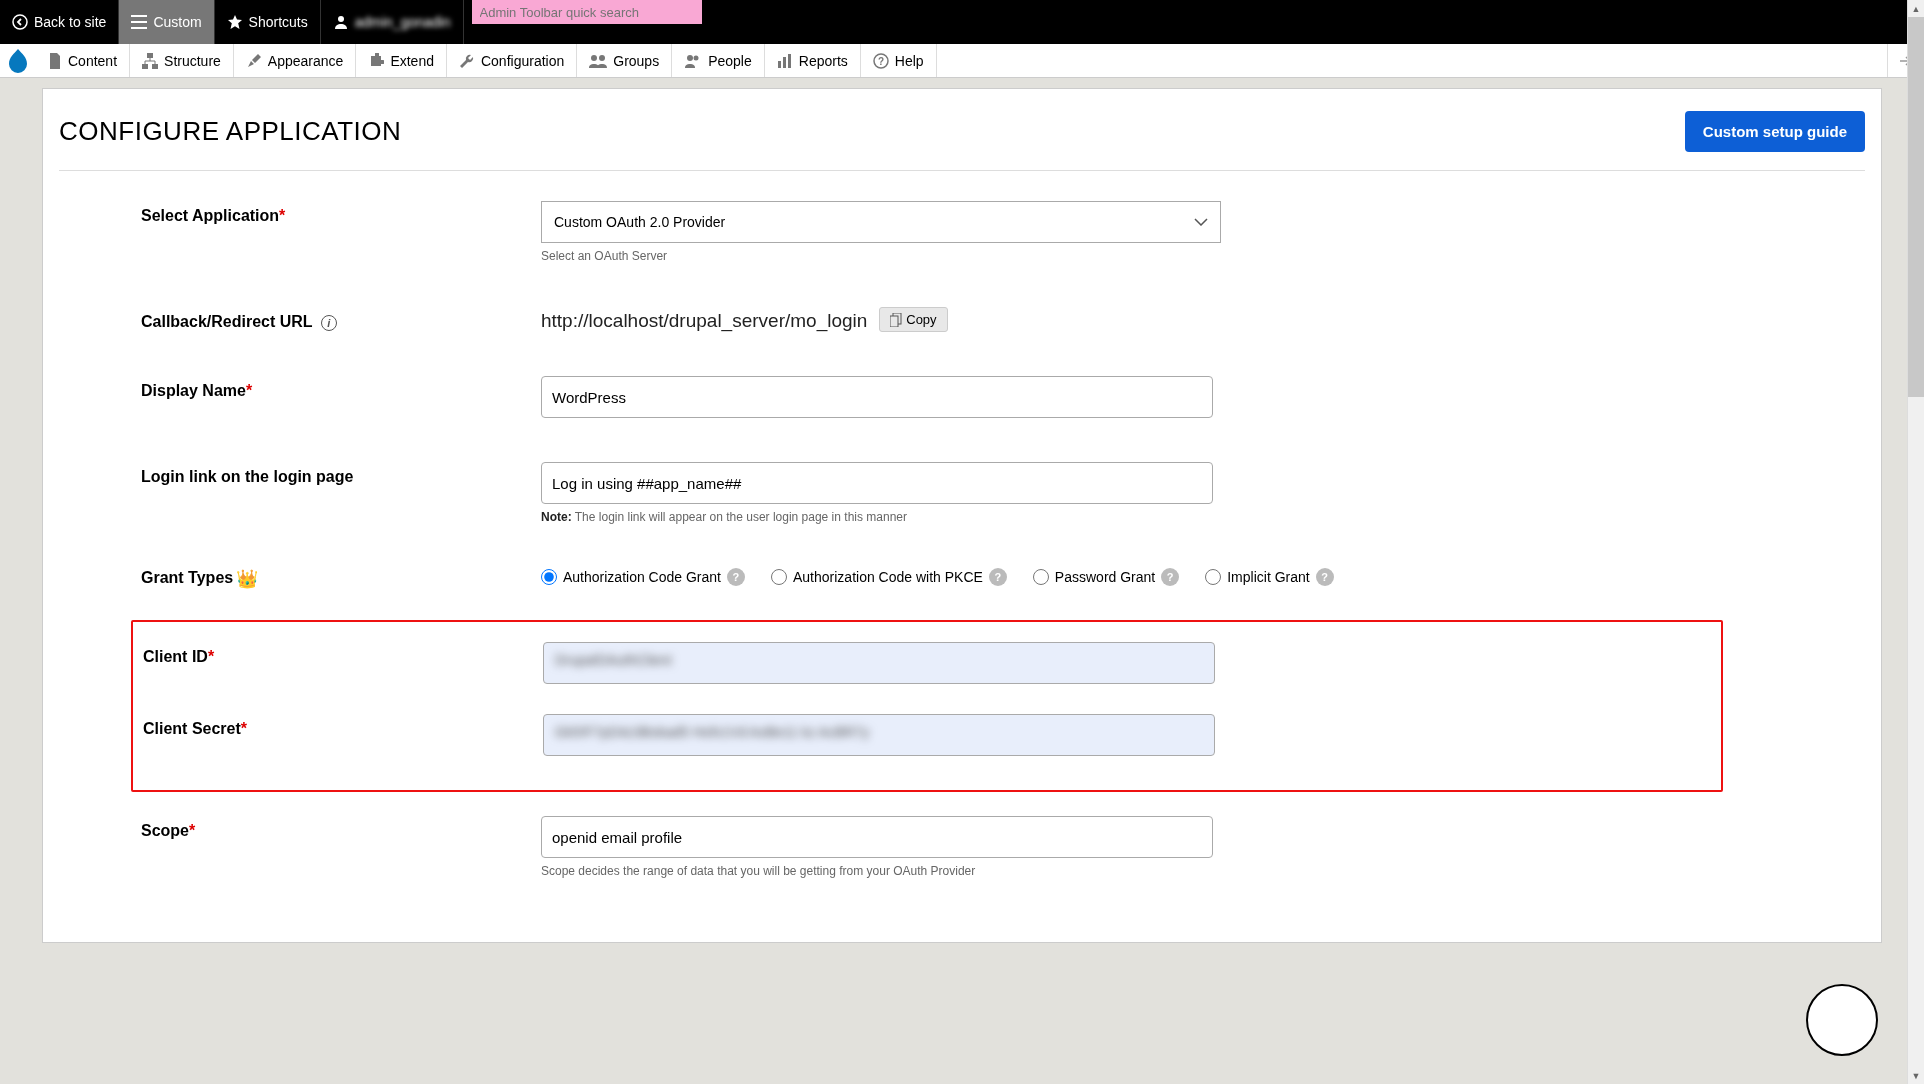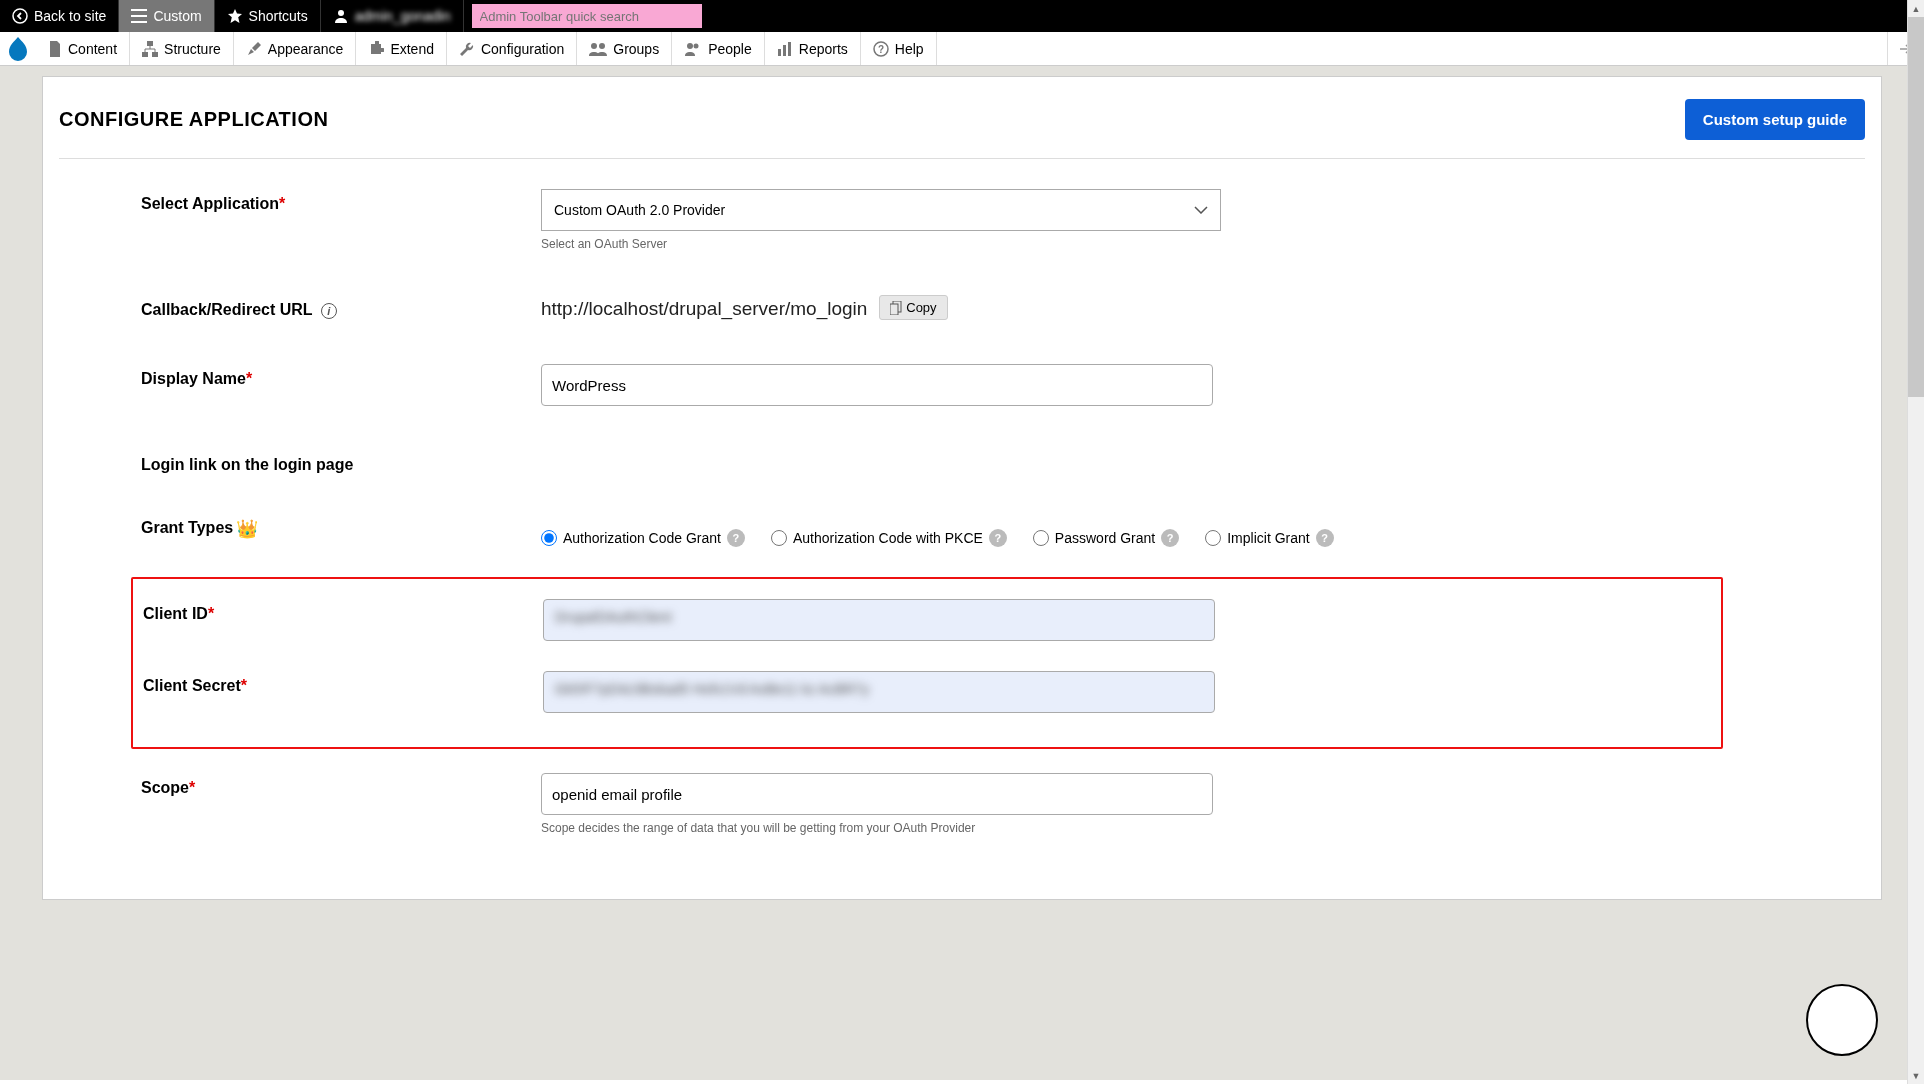--- a/index.html
+++ b/index.html
@@ -1,19 +1,19 @@
 <!DOCTYPE html>
 <html><head>
 <meta charset="utf-8">
 <style>
 * { box-sizing: border-box; margin: 0; padding: 0; }
 body { font-family: Arial, Helvetica, sans-serif; font-size: 14px; background: #fff; }
 
 .toolbar-top {
-  background: #000; height: 32px; display: flex; align-items: center;
+  background: #000; height: 44px; display: flex; 
   color: #fff; font-size: 14px;
 }
 .toolbar-top .tb-item {
   display: flex; align-items: center; padding: 0 12px; height: 100%;
   cursor: pointer; border-right: 1px solid #333;
 }
 .toolbar-top .tb-item.active { background: #777; }
 .toolbar-top .tb-item .ic { margin-right: 6px; display:inline-flex; }
 .toolbar-top .tb-user { filter: blur(2.5px); }
 .admin-search {
@@ -36,21 +36,21 @@
 
 .page-bg { background: #e2e1dc; padding: 10px 42px 0 42px; min-height: calc(100vh - 70px); position: relative; }
 .page-card {
   background: #fff; border: 1px solid #ccc; padding: 0 16px;
   min-height: 100%;
 }
 .page-header {
   display: flex; align-items: center; justify-content: space-between;
   padding: 22px 0 18px 0; border-bottom: 1px solid #ddd;
 }
-.page-title { font-size: 20px; font-weight: 700; letter-spacing: 0.5px; }
+.page-title { font-size: 26px; font-weight: 400; letter-spacing: 0.5px; }
 .btn-primary {
   background: #0d5fd6; color: #fff; border: none; padding: 12px 18px;
   font-size: 15px; font-weight: 600; border-radius: 4px; cursor: pointer;
 }
 
 .form-area { padding: 30px 82px 20px 82px; }
 .form-row { display: flex; align-items: flex-start; margin-bottom: 44px; }
 .form-row.tight { margin-bottom: 30px; }
 .form-label { width: 400px; font-size: 16px; font-weight: 700; padding-top: 6px; }
 .req { color: #d00; }
@@ -70,21 +70,21 @@
 }
 .copy-btn .ic { margin-right: 4px; }
 .text-input {
   width: 100%; max-width: 672px; height: 42px; border: 1px solid #aaa;
   border-radius: 4px; padding: 0 10px; font-size: 15px;
 }
 .text-input.filled { background: #e8eefb; }
 .crown { font-size: 18px; vertical-align: middle; margin-left: 3px; }
 
 .grant-row .form-label { padding-top: 0; }
-.radios { display: flex; align-items: center; gap: 26px; flex-wrap: wrap; margin-top: 11px; }
+.radios { display: flex; align-items: center; gap: 26px; flex-wrap: wrap; }
 .radio-opt { display: flex; align-items: center; gap: 6px; font-size: 14px; }
 .radio-opt input { width: 16px; height: 16px; }
 .qmark {
   display: inline-flex; width: 18px; height: 18px; border-radius: 50%;
   background: #bbb; color: #fff; font-size: 11px; align-items: center;
   justify-content: center; font-weight: 700;
 }
 .info-ic {
   display: inline-flex; width: 16px; height: 16px; border-radius: 50%;
   border: 1.5px solid #555; color: #555; font-size: 11px; align-items: center;
@@ -291,20 +291,24 @@
 
       <div class="form-row">
         <div class="form-label"><span>Display Name</span><span class="req">*</span></div>
         <div class="form-field">
           <input class="text-input" value="WordPress" style="">
         </div>
       </div>
 
       <div class="form-row">
         <div class="form-label">Login link on the login page</div>
+        <div class="form-field">
+          <input class="text-input" value="Log in using ##app_name##" style="">
+          <div class="helper"><strong>Note:</strong><span> The login link will appear on the user login page in this manner</span></div>
+        </div>
       </div>
 
       <div class="form-row grant-row tight">
         <div class="form-label"><span>Grant Types</span><span class="crown">👑</span></div>
         <div class="form-field">
           <div class="radios">
             <label class="radio-opt">
                 <input type="radio" checked="" style="">
                 <span>Authorization Code Grant</span>
                 <span class="qmark">?</span>

